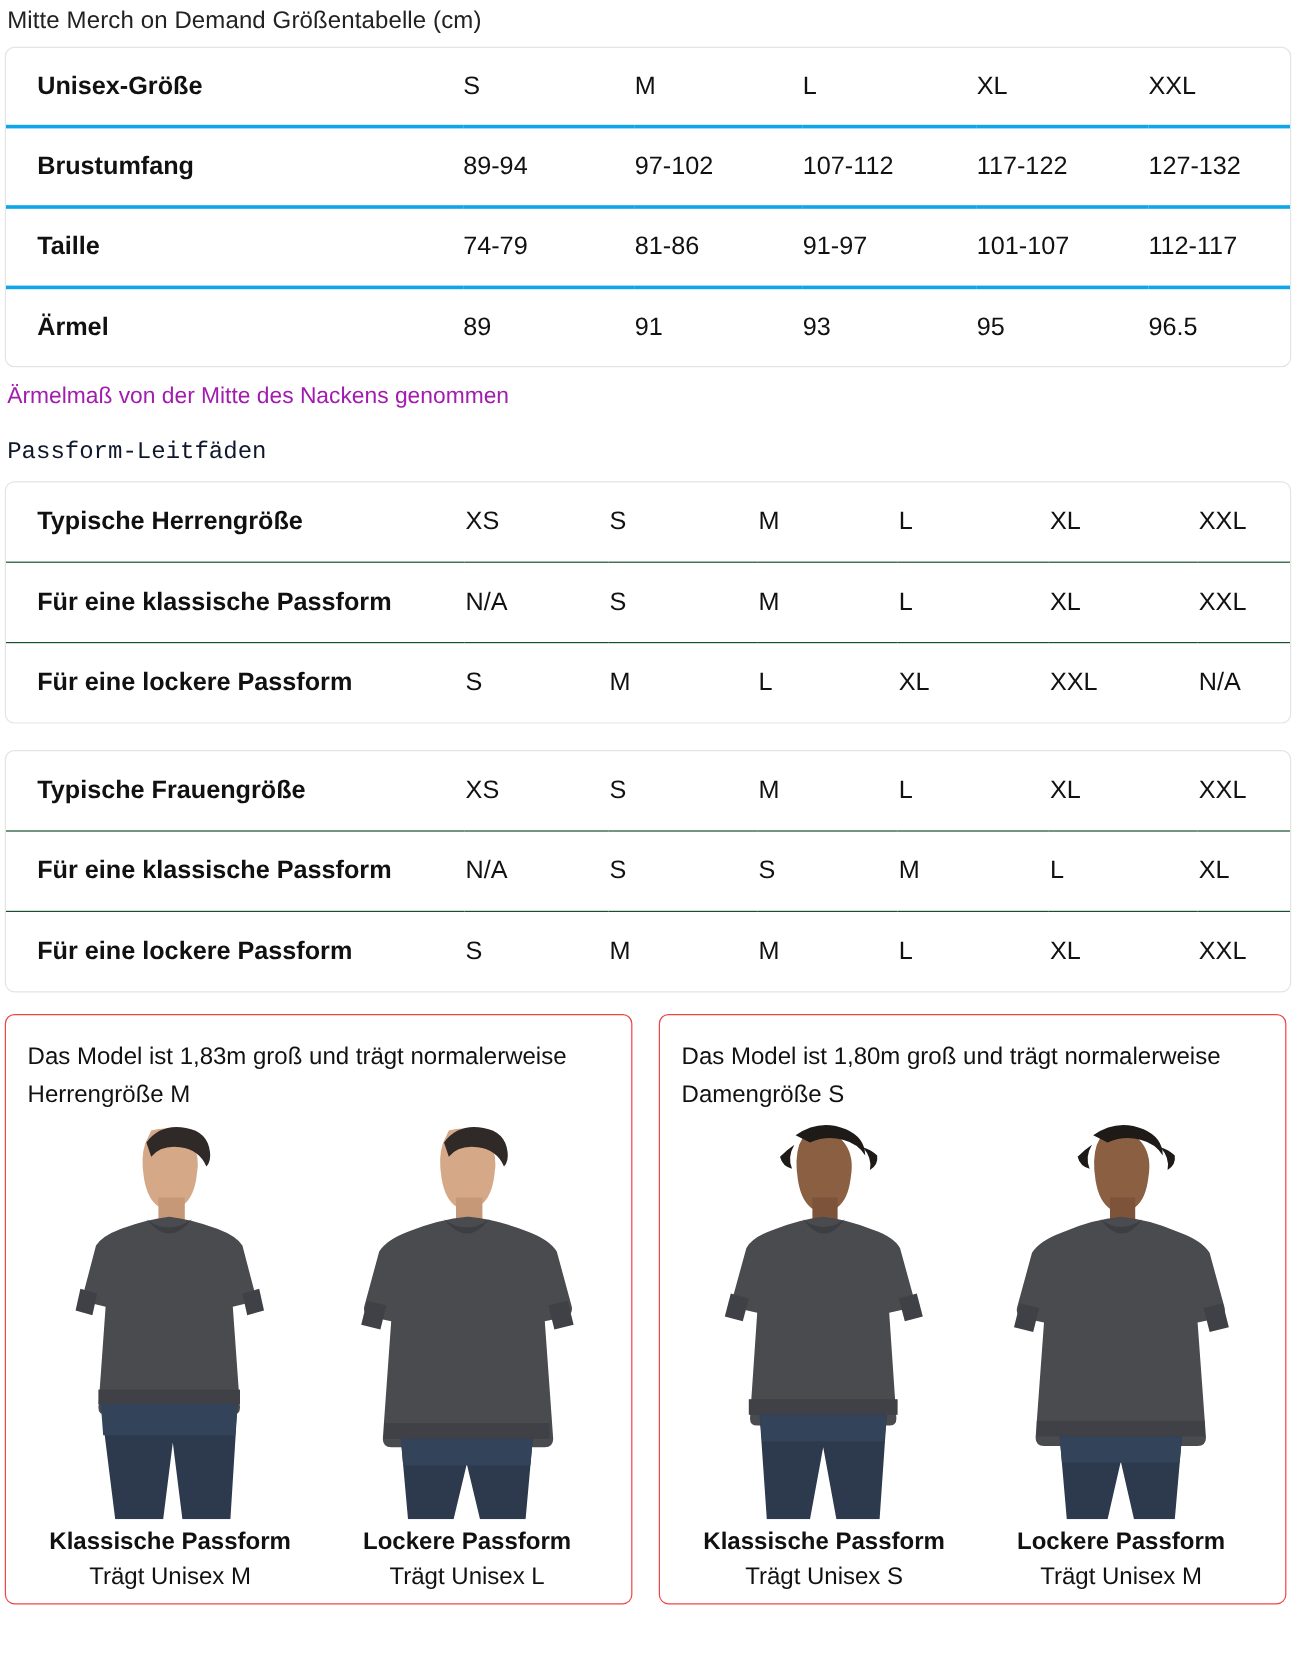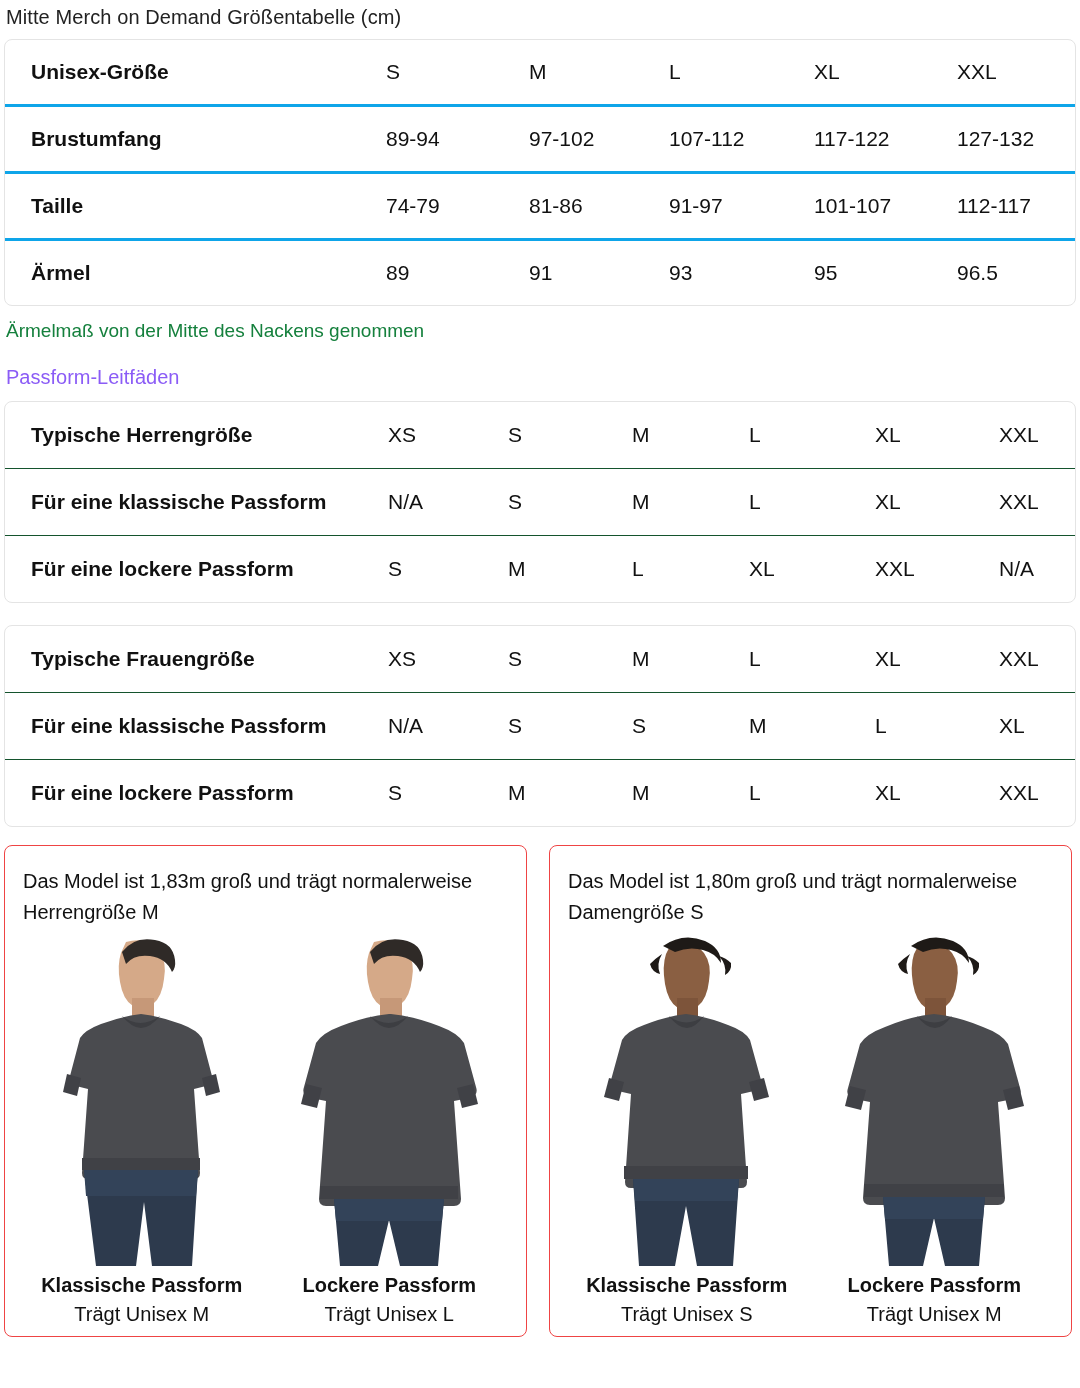--- a/index.html
+++ b/index.html
@@ -51,27 +51,28 @@
     overflow: hidden;
     width: 1072px;
     box-sizing: border-box;
   }
   .rowhead {
     font-weight: bold;
     padding-left: 26px !important;
   }
   .note {
     font-size: 19px;
-    color: #15803d;
+    color: #a21caf;
     padding: 14px 0 6px 2px;
   }
   .section-label {
     font-size: 20px;
-    color: #8b5cf6;
+    color: #0f172a;
     padding: 18px 0 12px 2px;
+    font-family: Liberation Mono, monospace;
   }
   .spacer-md { height: 22px; }
 
   
   table.fit {
     width: 100%;
     border-collapse: collapse;
     table-layout: fixed;
   }
   table.fit td {

